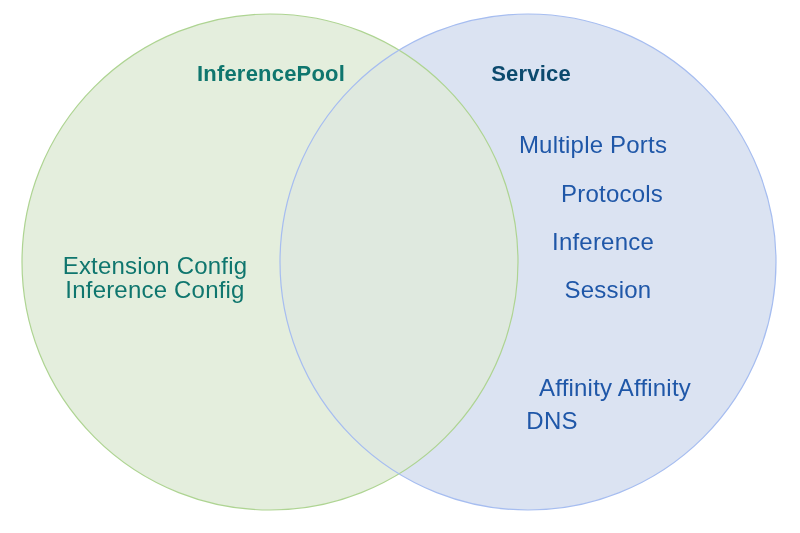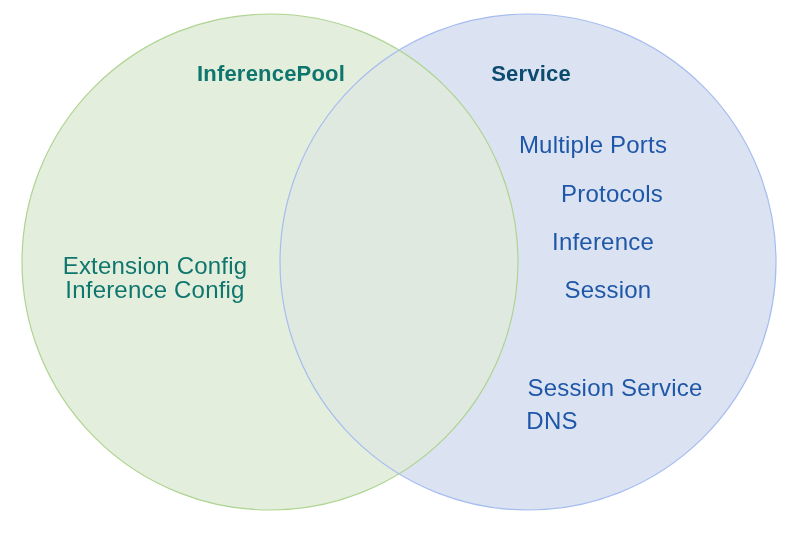--- a/index.html
+++ b/index.html
@@ -92,17 +92,17 @@
 
   <div id="right-item-0" class="lbl blue-text">Multiple Ports</div>
 
   <div id="right-item-1" class="lbl blue-text">Protocols</div>
 
   <div id="right-item-2" class="lbl blue-text">Inference</div>
 
   <div id="right-item-3" class="lbl blue-text">Session</div>
 
 
-  <div id="right-item-5" class="lbl blue-text">Session Service</div>
+  <div id="right-item-5" class="lbl blue-text">Affinity Affinity</div>
 
   <div id="right-item-6" class="lbl blue-text">DNS</div>
 
 </div>
 
 </body></html>

